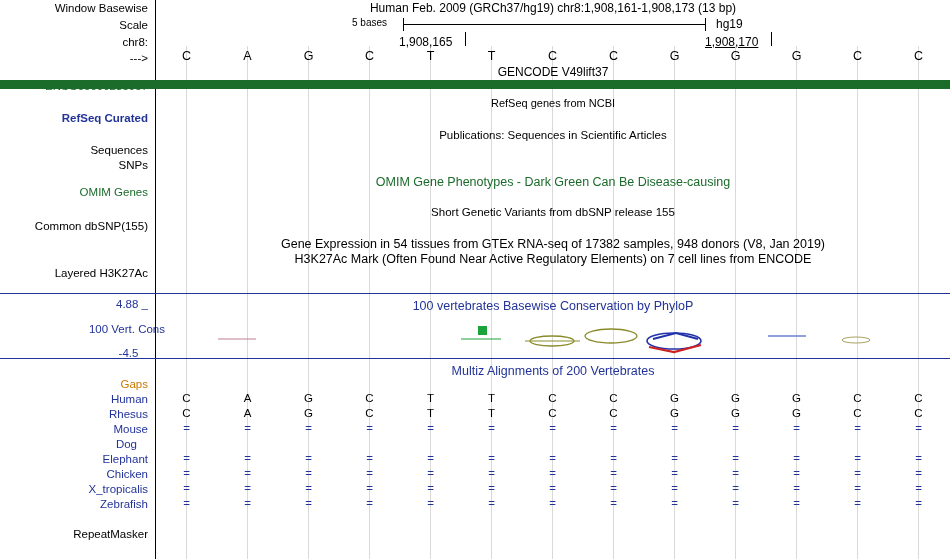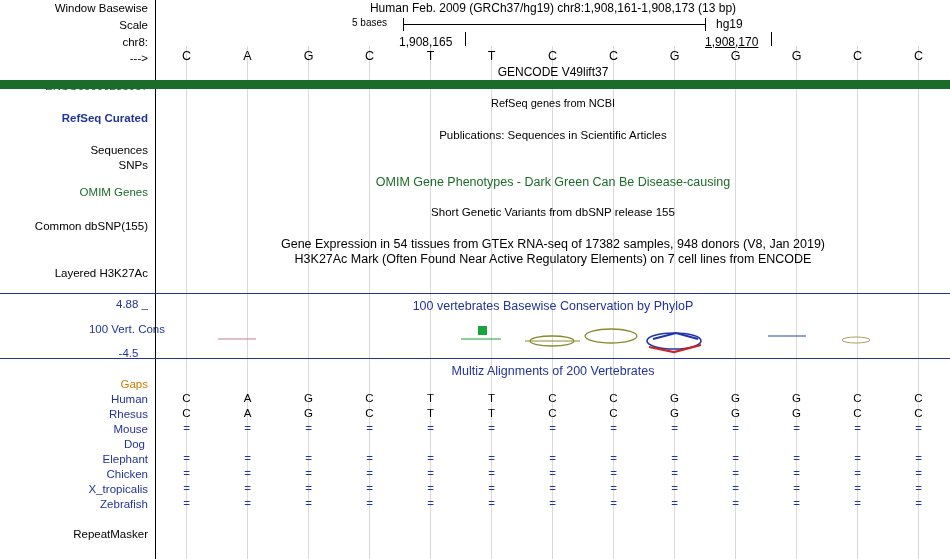--- a/index.html
+++ b/index.html
@@ -83,21 +83,21 @@
     <div class="lbl" style="left:0;top:186px;width:148px;color:#1b6b2b;">OMIM Genes</div>
     <div class="lbl" style="left:0;top:220px;width:148px;">Common dbSNP(155)</div>
     <div class="lbl" style="left:0;top:267px;width:148px;">Layered H3K27Ac</div>
     <div class="lbl" style="left:0;top:298px;width:148px;color:#223399;">4.88 _</div>
     <div class="lbl" style="left:0;top:323px;width:148px;color:#223399;margin-left:17px;">100 Vert. Cons</div>
     <div class="lbl" style="left:0;top:347px;width:148px;color:#223399;">-4.5 _</div>
     <div class="lbl" style="left:0;top:378px;width:148px;color:#cc7700;">Gaps</div>
     <div class="lbl" style="left:0;top:393px;width:148px;color:#223399;">Human</div>
     <div class="lbl" style="left:0;top:408px;width:148px;color:#223399;">Rhesus</div>
     <div class="lbl" style="left:0;top:423px;width:148px;color:#223399;">Mouse</div>
-    <div class="lbl" style="left:0;top:438px;width:137px;color:#223399;padding-left:8px;">Dog</div>
+    <div class="lbl" style="left:0;top:438px;width:137px;color:#223399;">Dog</div>
     <div class="lbl" style="left:0;top:453px;width:148px;color:#223399;">Elephant</div>
     <div class="lbl" style="left:0;top:468px;width:148px;color:#223399;">Chicken</div>
     <div class="lbl" style="left:0;top:483px;width:148px;color:#223399;">X_tropicalis</div>
     <div class="lbl" style="left:0;top:498px;width:148px;color:#223399;">Zebrafish</div>
     <div class="lbl" style="left:0;top:528px;width:148px;">RepeatMasker</div>
   </div>
 
   <div id="vline"></div>
 
   <div id="data">

